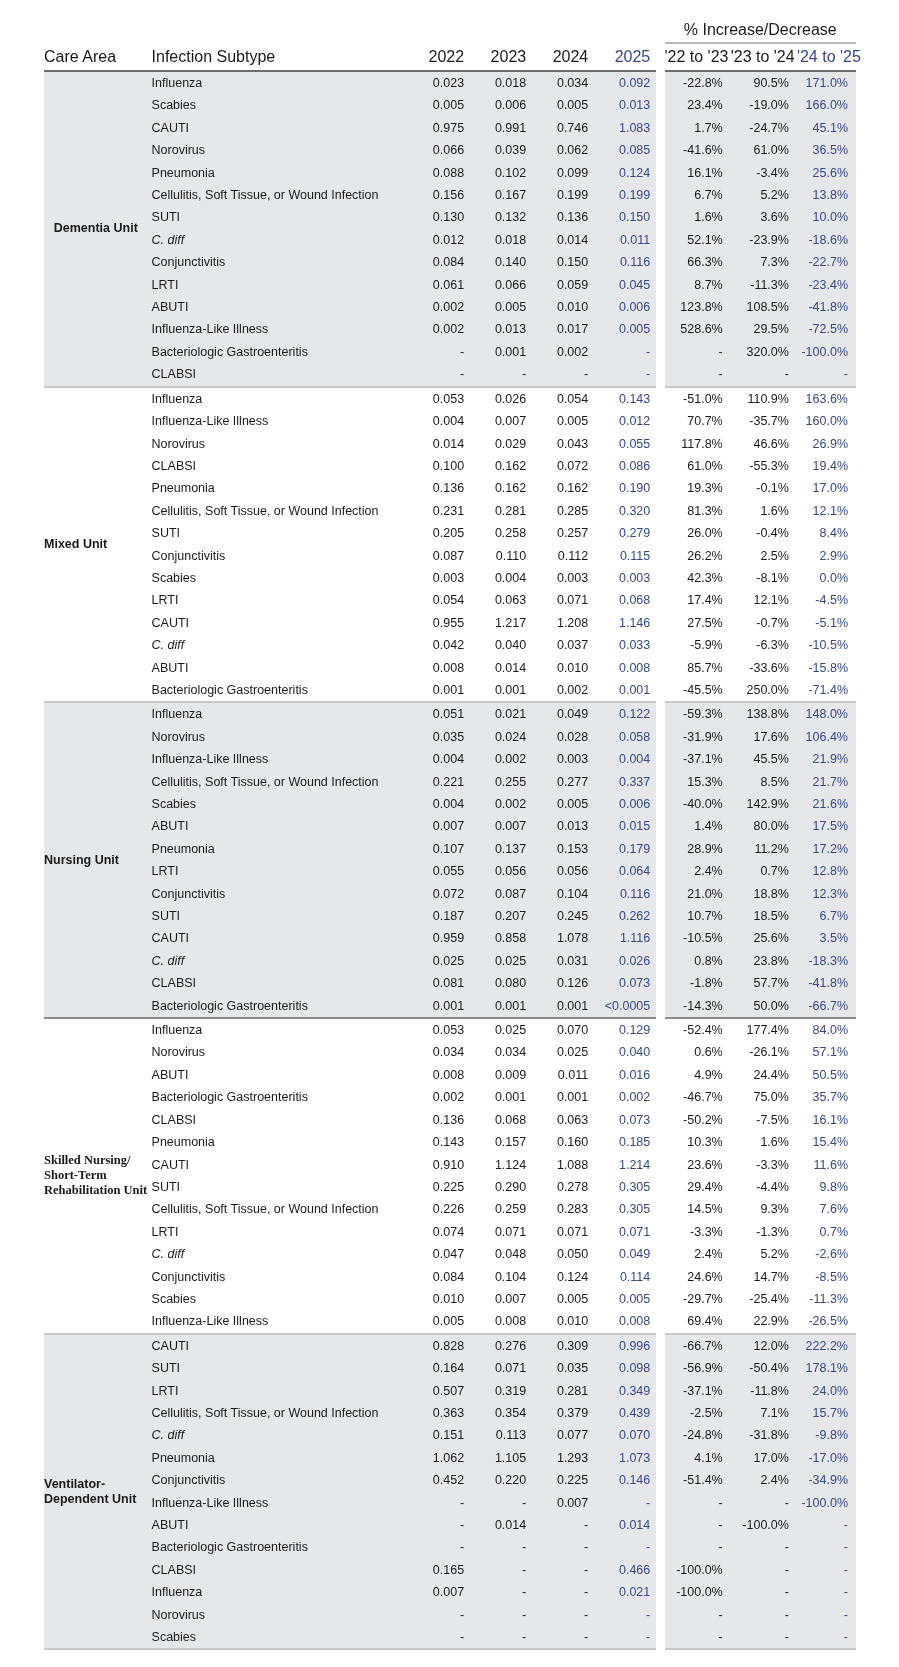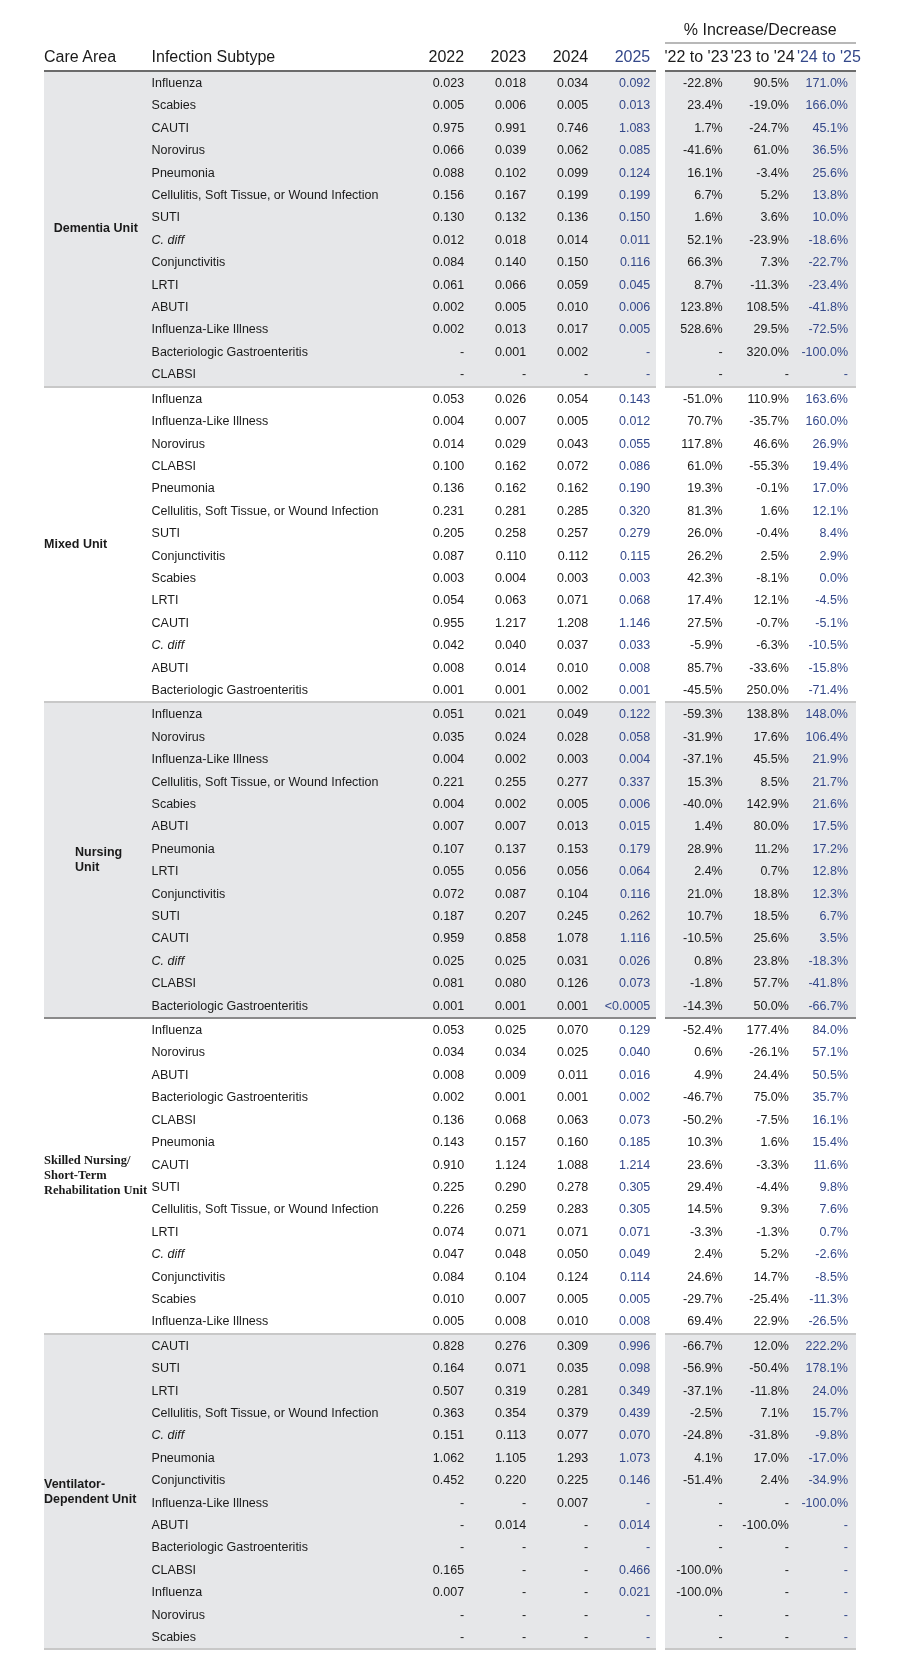--- a/index.html
+++ b/index.html
@@ -371,21 +371,21 @@
           <td class="cell r">0.001</td>
           <td class="cell r">0.001</td>
           <td class="cell r">0.002</td>
           <td class="cell r blue">0.001</td>
           <td class="gap"></td>
           <td class="cell r pcol">-45.5%</td>
           <td class="cell r pcol">250.0%</td>
           <td class="cell r pcol blue">-71.4%</td>
         </tr>
         <tr class="shade">
-          <td class="cell area" rowspan="14" style="border-bottom: 2px solid rgb(138, 138, 138); padding-left: 31px;">Nursing Unit</td>
+          <td class="cell area" rowspan="14" style="border-bottom: 2px solid rgb(138, 138, 138);">Nursing Unit</td>
           <td class="cell l">Influenza</td>
           <td class="cell r">0.051</td>
           <td class="cell r">0.021</td>
           <td class="cell r">0.049</td>
           <td class="cell r blue">0.122</td>
           <td class="gap"></td>
           <td class="cell r pcol">-59.3%</td>
           <td class="cell r pcol">138.8%</td>
           <td class="cell r pcol blue">148.0%</td>
         </tr>

